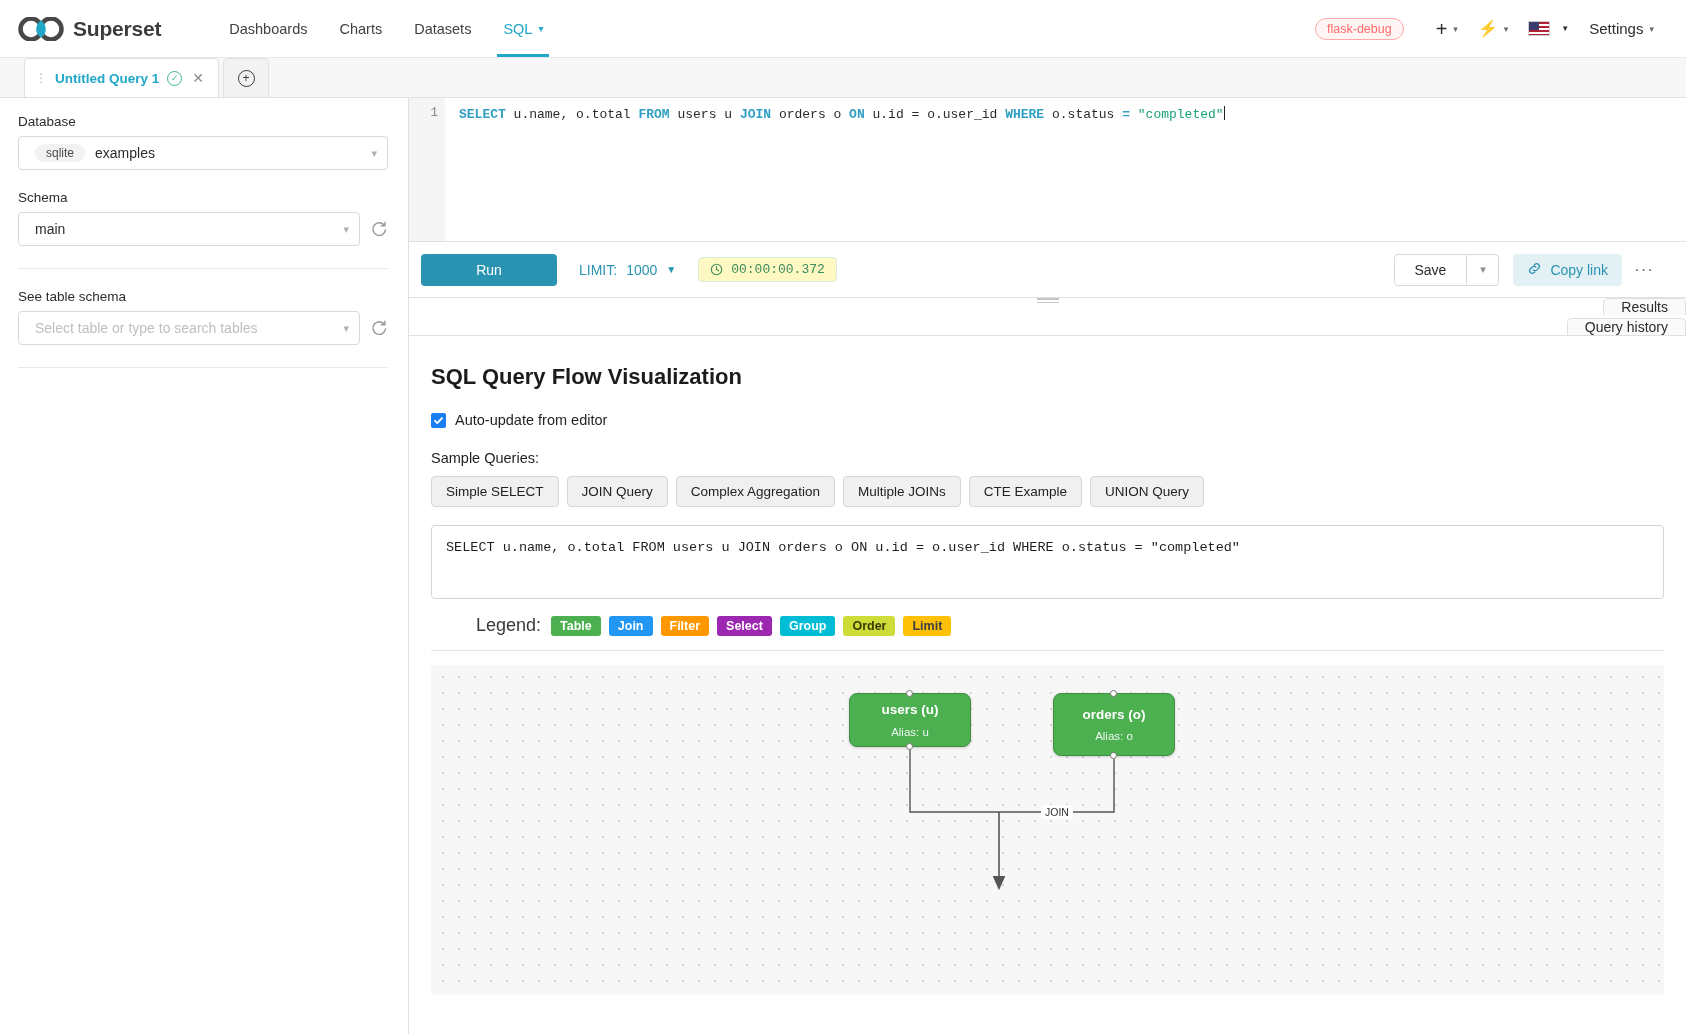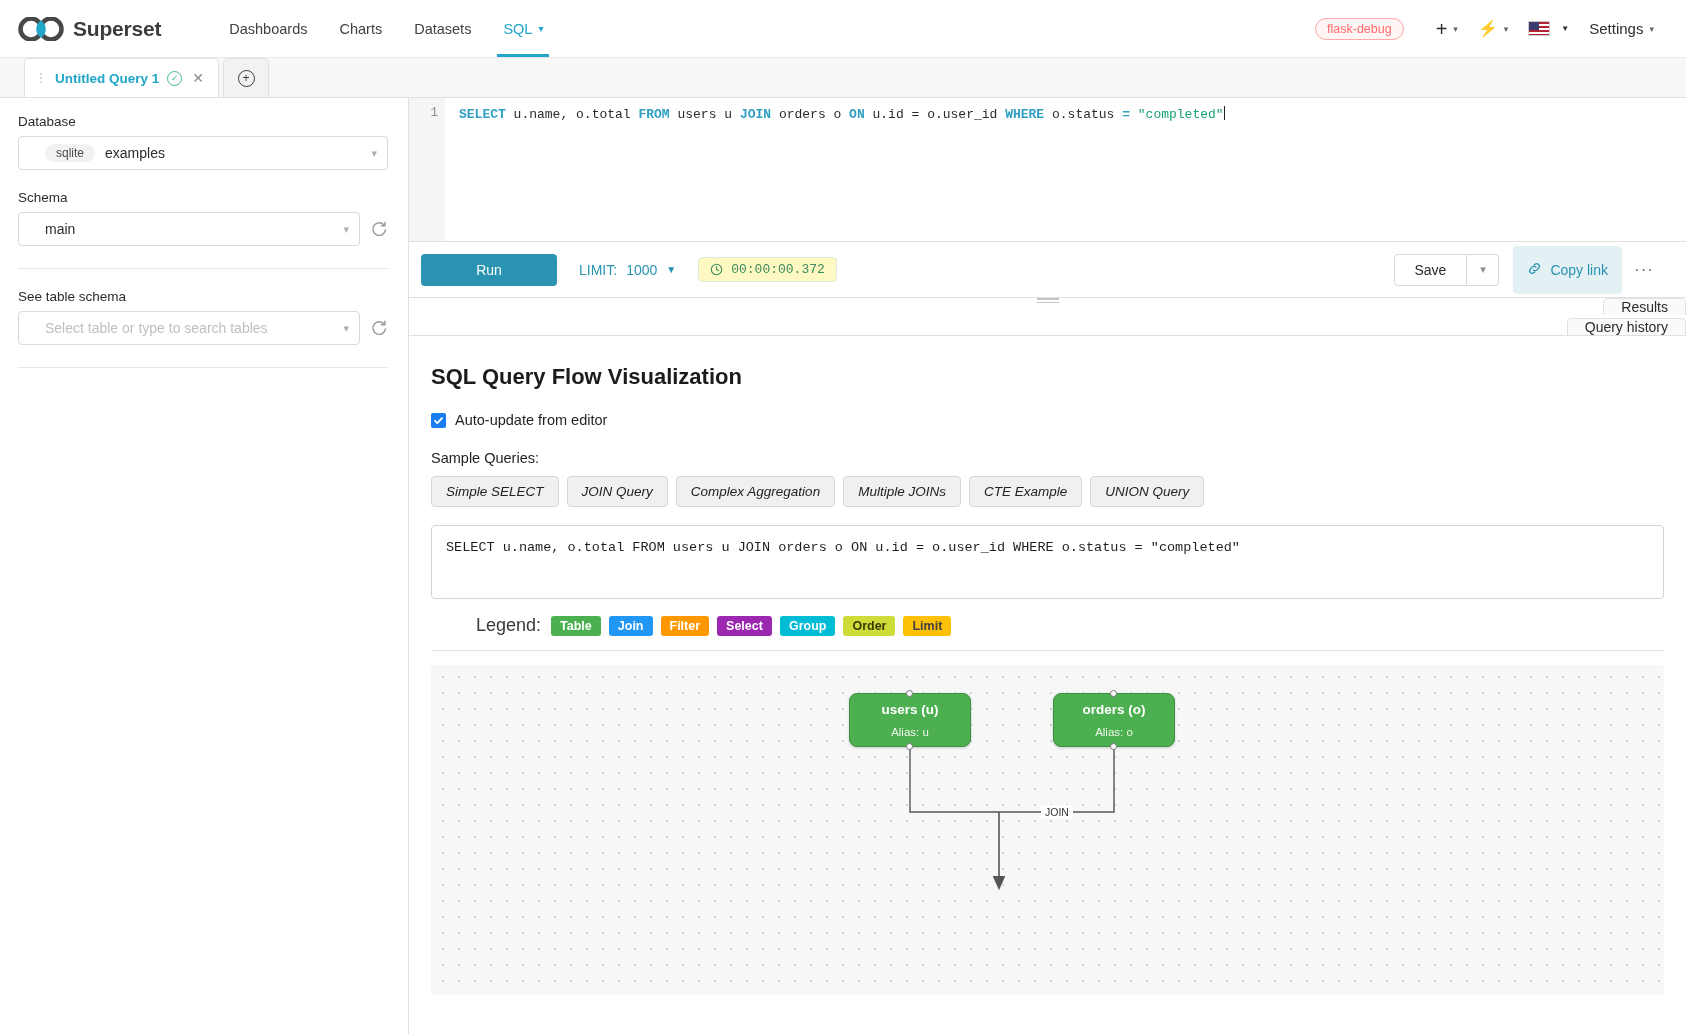--- a/index.html
+++ b/index.html
@@ -93,21 +93,21 @@
   .main { display: flex; height: calc(1034px - 58px - 40px); }
 
   
   .leftpane {
     width: 409px; background: #fff; border-right: 1px solid #e0e0e0;
     padding: 16px 20px 0 18px; flex: 0 0 409px;
   }
   .field-label { font-size: 13.5px; color: #2b2b2b; margin-bottom: 7px; }
   .select-box {
     height: 34px; border: 1px solid #d9d9d9; border-radius: 4px; background: #fff;
-    display: flex; align-items: center; padding: 0 10px 0 26px; font-size: 14px;
+    display: flex; align-items: center; padding: 0 10px 0 16px; font-size: 14px;
     color: #2b2b2b; cursor: pointer; position: relative;
   }
   .select-box .chev-down { margin-left: auto; color: #b0b0b0; font-size: 11px; }
   .db-pill {
     background: #f2f2f2; border-radius: 11px; font-size: 12px; color: #4a4a4a;
     padding: 2px 11px; margin-right: 10px;
   }
   .field-row { display: flex; align-items: center; gap: 10px; }
   .field-row .select-box { flex: 1; }
   .refresh-icon {
@@ -161,21 +161,21 @@
     border: 1px solid #d9d9d9; border-radius: 4px 0 0 4px; background: #fff;
     padding: 0 20px; font-size: 14px; color: #2b2b2b; display: flex; align-items: center;
     cursor: pointer;
   }
   .save-caret {
     border: 1px solid #d9d9d9; border-left: none; border-radius: 0 4px 4px 0; background: #fff;
     width: 32px; display: flex; align-items: center; justify-content: center;
     color: #8c8c8c; font-size: 11px; cursor: pointer;
   }
   .copy-link {
-    margin-left: 14px; background: #e3f1f5; border-radius: 4px; height: 48px;
+    margin-left: 14px; background: #e3f1f5; border-radius: 4px; height: 32px;
     padding: 0 14px; color: #2a93b2; font-size: 14px; display: flex; align-items: center;
     gap: 8px; cursor: pointer;
   }
   .more-dots { margin-left: 12px; color: #666; font-size: 17px; letter-spacing: 1px; cursor: pointer; }
   .drag-handle {
     position: absolute; left: 50%; transform: translateX(-50%); bottom: -7px;
     width: 22px; height: 8px; cursor: ns-resize;
   }
   .drag-handle span { display:block; height:1.5px; background:#c4c4c4; margin:2px 0;}
 
@@ -204,21 +204,21 @@
   .cbox {
     width: 15px; height: 15px; background: #1a7ef3; border-radius: 2px;
     display: flex; align-items: center; justify-content: center; cursor: pointer;
   }
   .cbox svg { width: 11px; height: 11px; }
   .checkrow label { font-size: 14.5px; color: #1f1f1f; }
   .samples-label { font-size: 14.5px; color: #1f1f1f; margin-bottom: 10px; }
   .sample-row { display: flex; gap: 8px; margin-bottom: 18px; flex-wrap: wrap; }
   .sample-btn {
     background: #f0f0f0; border: 1px solid #d7d7d7; border-radius: 4px;
-    padding: 7px 14px; font-size: 13.5px; color: #222; cursor: pointer; font-style: italic;
+    padding: 7px 14px; font-size: 13.5px; color: #222; cursor: pointer;
   }
   .sql-textarea {
     width: 100%; height: 74px; border: 1px solid #d4d4d4; border-radius: 4px;
     padding: 12px 14px; font-family: "Liberation Mono", monospace; font-size: 13.5px;
     color: #1f1f1f; resize: none; outline: none; background: #fff; display: block;
     line-height: 1.45;
   }
   .legend-row { display: flex; align-items: center; gap: 8px; margin: 16px 0 14px 0; }
   .legend-label { font-size: 18px; color: #3a3a3a; margin-right: 2px; margin-left: 45px; }
   .chip {
@@ -483,21 +483,21 @@
 
           <div class="edge-label" style="left:610px; top:140px;">JOIN</div>
 
           <div class="node table-node" style="left:418px; top:28px; width:122px; height:54px;">
             <span class="handle top"></span>
             <span class="n-title">users (u)</span>
             <span class="n-sub">Alias: u</span>
             <span class="handle bottom"></span>
           </div>
 
-          <div class="node table-node" style="left:622px; top:28px; width:122px; height:54px;">
+          <div class="node table-node" style="left:622px; top:28px; width:122px; height:63px;">
             <span class="handle top"></span>
             <span class="n-title">orders (o)</span>
             <span class="n-sub">Alias: o</span>
             <span class="handle bottom"></span>
           </div>
 
         </div>
       </div>
     </div>
 

